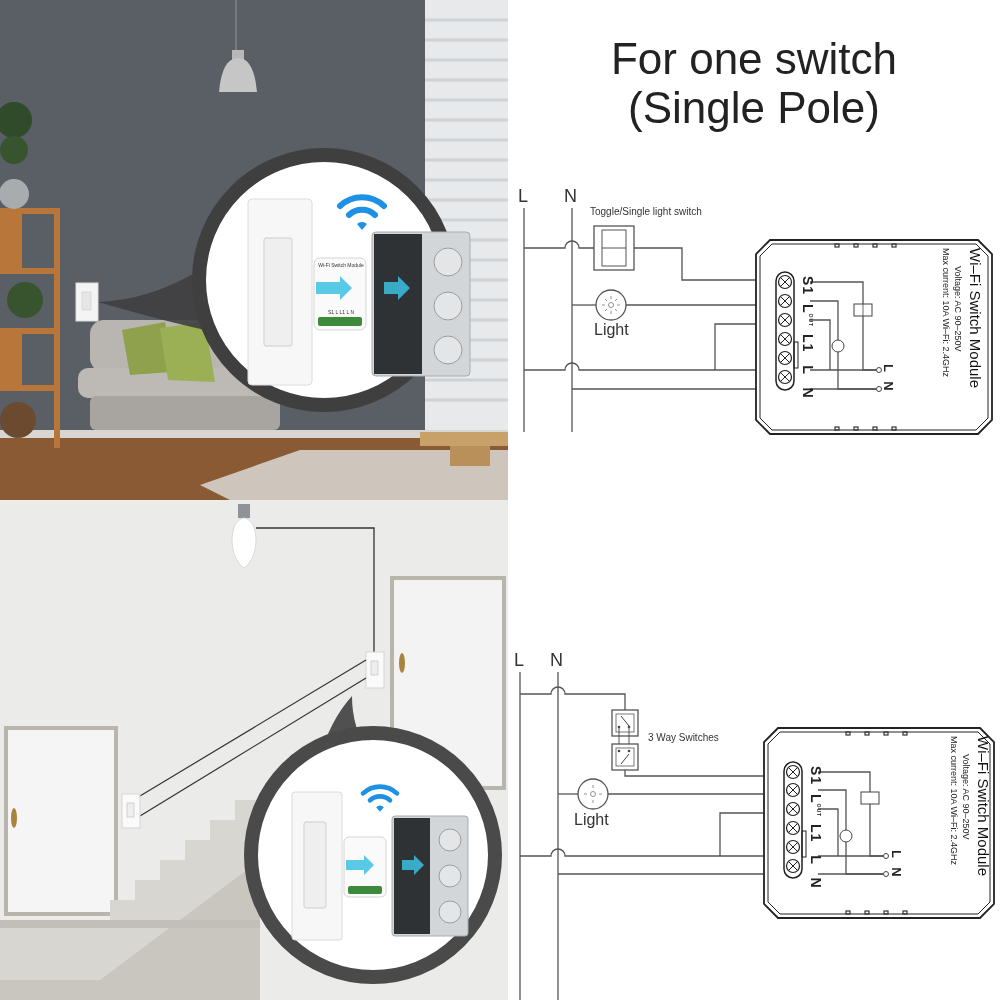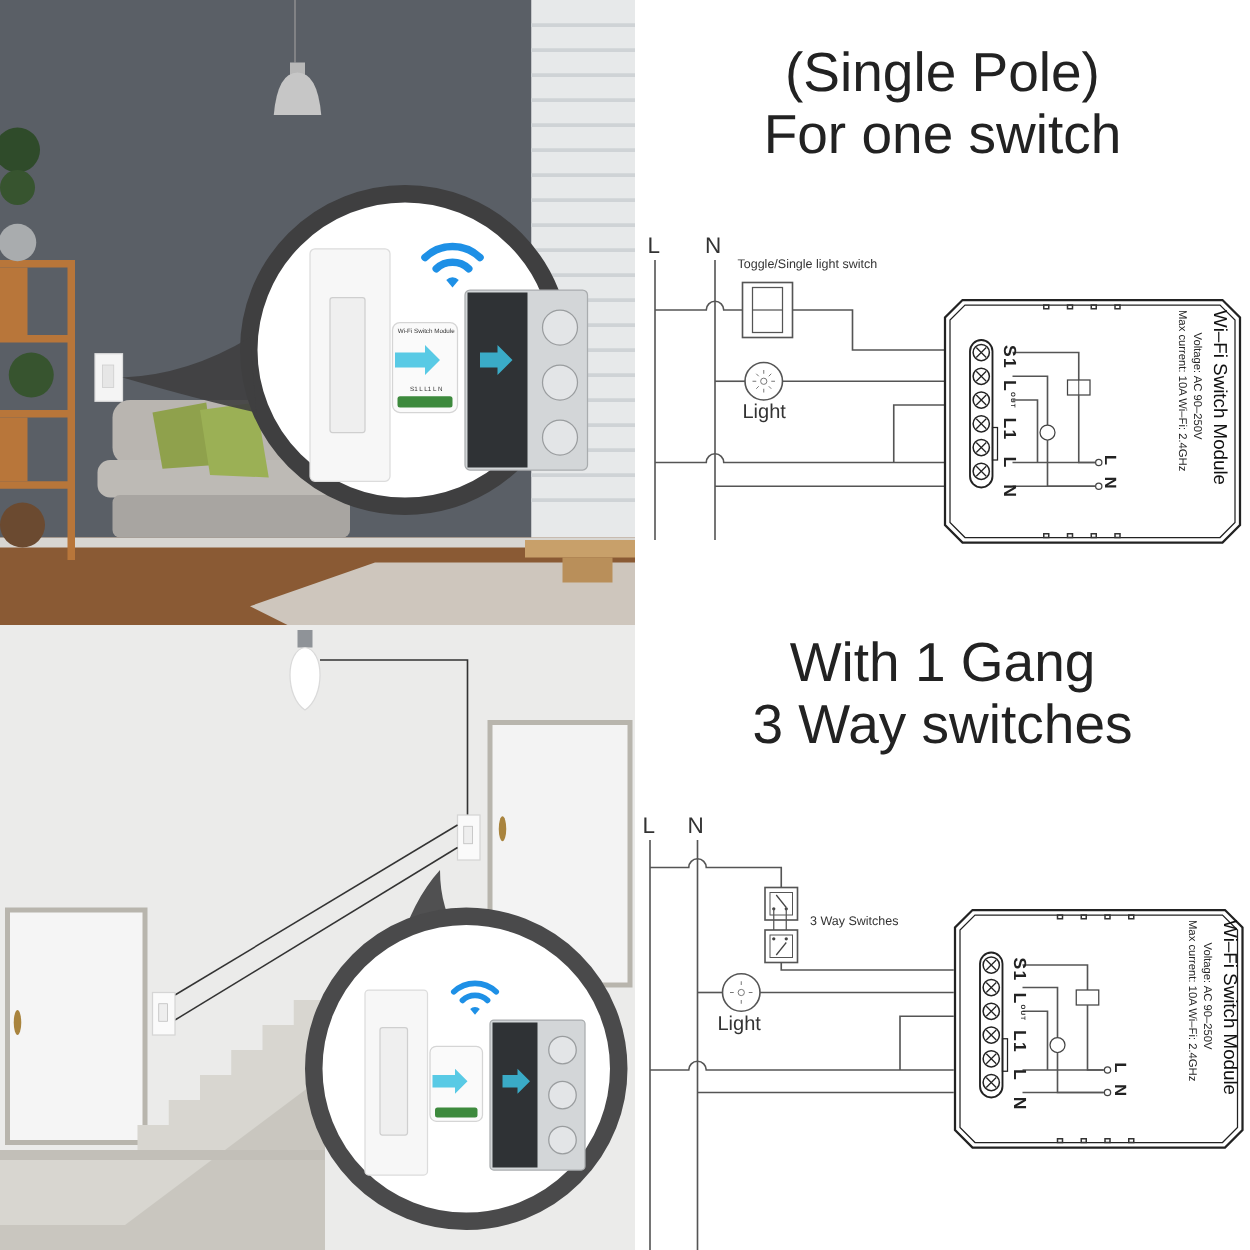--- a/index.html
+++ b/index.html
@@ -171,22 +171,22 @@
     <svg width="40" height="32" viewBox="0 0 52 40">
       <path d="M4 14 A32 32 0 0 1 48 14" stroke="#1e90e6" stroke-width="6" fill="none" stroke-linecap="round"></path>
       <path d="M13 23 A19 19 0 0 1 39 23" stroke="#1e90e6" stroke-width="6" fill="none" stroke-linecap="round"></path>
       <path d="M21 32 L26 38 L31 32 A7 7 0 0 0 21 32 Z" fill="#1e90e6"></path>
     </svg>
   </div>
 </div>
 
 <div class="panel" id="diagram-top">
   <div class="heading">
+    <span>For one switch</span>
     <span>(Single Pole)</span>
-    <span>For one switch</span>
   </div>
 
   <svg width="492" height="500" viewBox="0 0 492 500">
 
     <line x1="16" y1="208" x2="16" y2="432" class="wire"></line>
     <line x1="64" y1="208" x2="64" y2="432" class="wire"></line>
 
     <path d="M16 248 L57 248 A7 7 0 0 1 71 248 L86 248" class="wire"></path>
     <rect x="86" y="226" width="40" height="44" fill="#fff" stroke="#555" stroke-width="1.3"></rect>
     <rect x="94" y="230" width="24" height="36" fill="none" stroke="#555" stroke-width="1"></rect>
@@ -283,24 +283,20 @@
     <span style="margin-left:8px;">L</span>
     <span style="margin-left:8px;">N</span>
   </div>
   <div style="position:absolute; left:372px; top:364px; width:40px; transform-origin:0 0; transform:rotate(90deg) translate(0,-16px); font-size:13px; font-weight:700; color:#222; white-space:nowrap;">
     <span>L</span>
     <span style="margin-left:6px;">N</span>
   </div>
 </div>
 
 <div class="panel" id="diagram-bottom">
-  <div class="heading">
-    <span>With 1 Gang</span>
-    <span>3 Way switches</span>
-  </div>
 
   <svg width="492" height="500" viewBox="0 0 492 500">
     <line x1="12" y1="172" x2="12" y2="500" class="wire"></line>
     <line x1="50" y1="172" x2="50" y2="500" class="wire"></line>
 
     <path d="M12 194 L43 194 A7 7 0 0 1 57 194 L117 194 L117 210" class="wire"></path>
 
     <rect x="104" y="210" width="26" height="26" fill="#fff" stroke="#555" stroke-width="1.3"></rect>
     <rect x="108" y="214" width="18" height="18" fill="none" stroke="#555" stroke-width="0.8"></rect>
     <line x1="113" y1="216" x2="121" y2="226" stroke="#444" stroke-width="1"></line>

